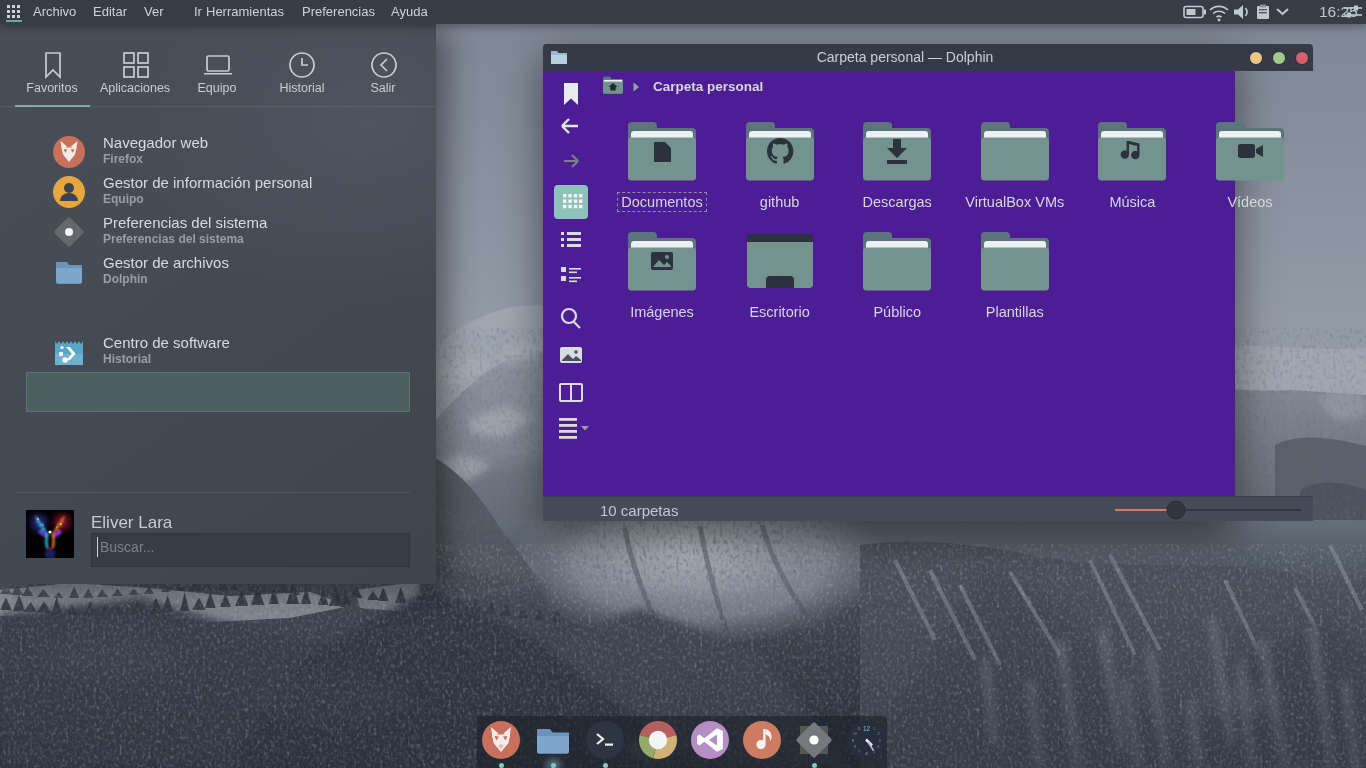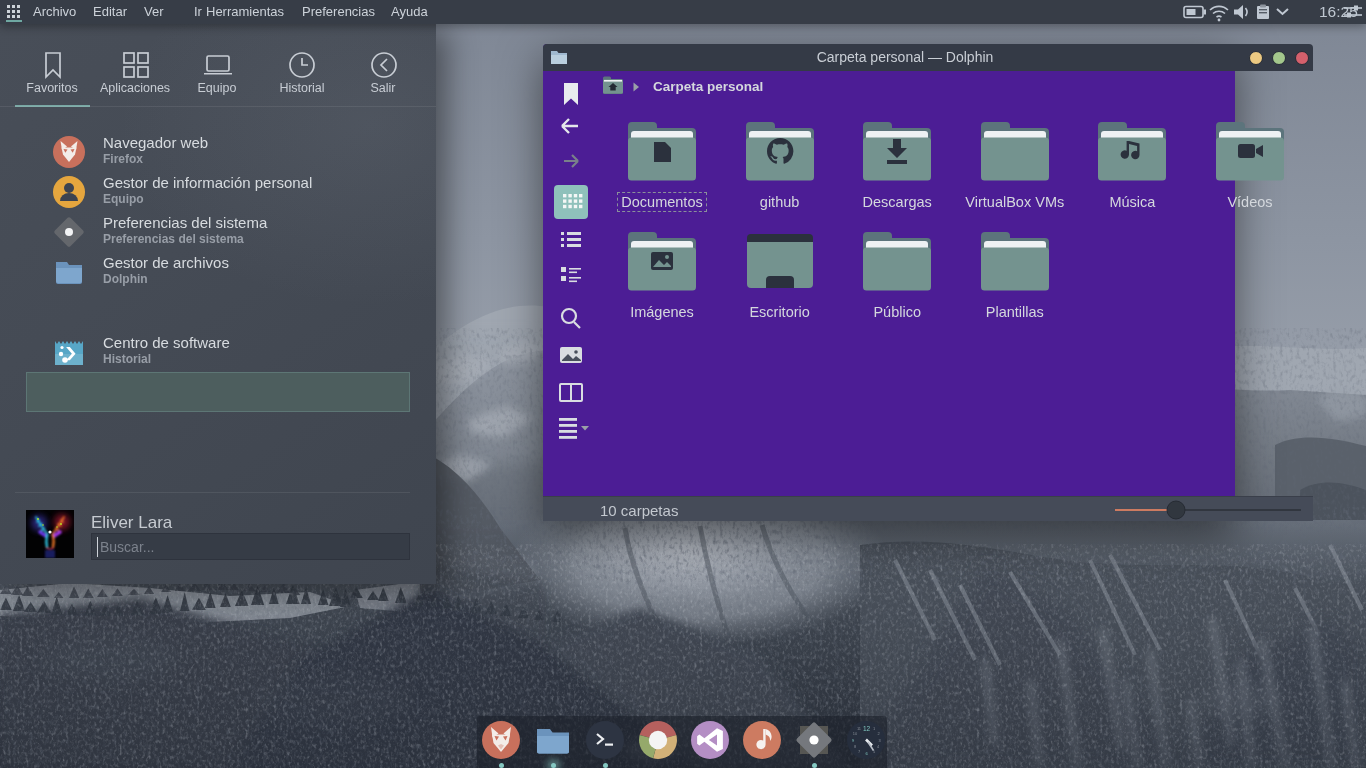--- a/index.html
+++ b/index.html
@@ -21,21 +21,21 @@
   #tabline { position:absolute; left:15px; top:81px; width:75px; height:2px; background:#79a8a4; }
   #tabsep { position:absolute; left:0px; top:82px; width:436px; height:1px; background:rgba(255,255,255,0.08); }
   .row { position:absolute; left:12px; width:386px; height:40px; }
   .appico { position:absolute; left:41px; top:4px; width:32px; height:32px; }
   .rowt { position:absolute; left:91px; top:2px; font-size:15px; color:#d7dbdf; }
   .rows { position:absolute; left:91px; top:20px; font-size:12px; color:#989ea7;font-weight:bold; }
   #hirow { position:absolute; left:26px; top:348px; width:384px; height:40px; background:#4d5e5e; border:1px solid rgba(143,193,187,0.25); }
   #userdiv { position:absolute; left:15px; top:468px; width:395px; height:1px; background:rgba(255,255,255,0.08); }
   #avatar { position:absolute; left:26px; top:486px; width:48px; height:48px; background:#000; overflow:hidden; }
   #uname { position:absolute; left:91px; top:489px; font-size:17px; color:#c6cbd1; }
-  #search { position:absolute; left:91px; top:509px; width:319px; height:27px; background:#363c46; border:1px solid #2e333d; }
+  #search { position:absolute; left:91px; top:509px; width:319px; height:34px; background:#363c46; border:1px solid #2e333d; }
   #search span { position:absolute; left:8px; top:5px; font-size:14px; color:#7c828c; }
   #search i { position:absolute; left:5px; top:3px; width:1px; height:20px; background:#cdd2d8; }
 
   
   #win { position:absolute; left:543px; top:44px; width:692px; height:477px; z-index:20;
          border-radius:4px 4px 0 0; box-shadow:0 14px 44px rgba(0,0,0,.5);
          background:#4c1d95; }
   #titlebar { position:absolute; left:0; top:0; width:770px; height:27px; background:#343a46; border-radius:4px 4px 0 0; }
   #title { position:absolute; left:-23px; width:770px; top:5px; text-align:center; font-size:14px; color:#c9ced5; }
   .wbtn { position:absolute; top:7px; width:14px; height:14px; border-radius:50%; border:1.5px solid #252b36; }

